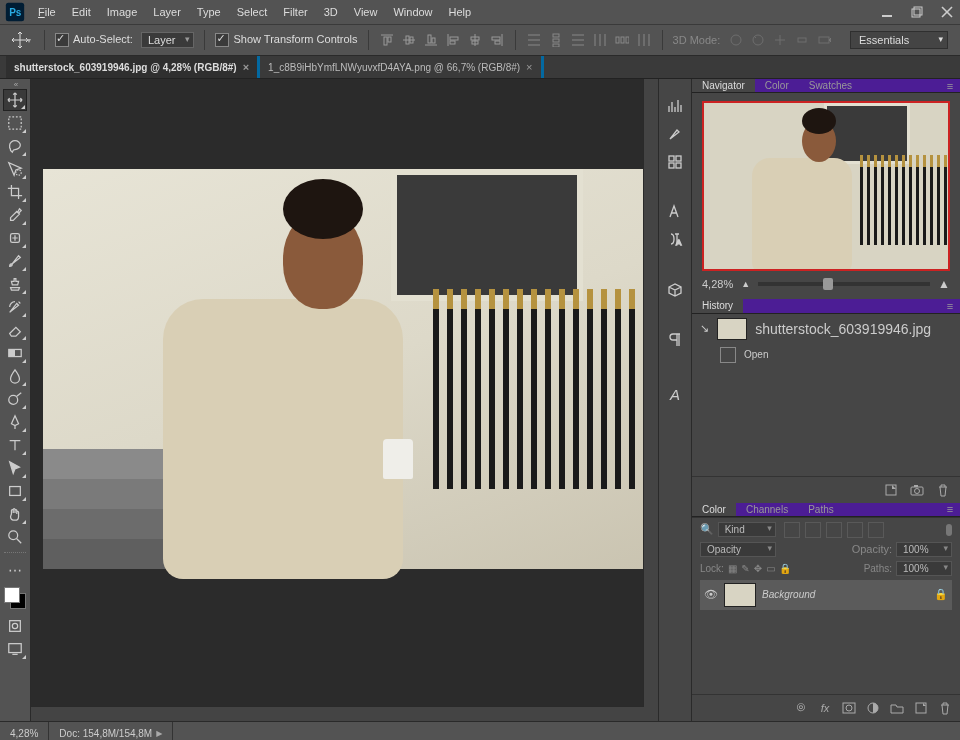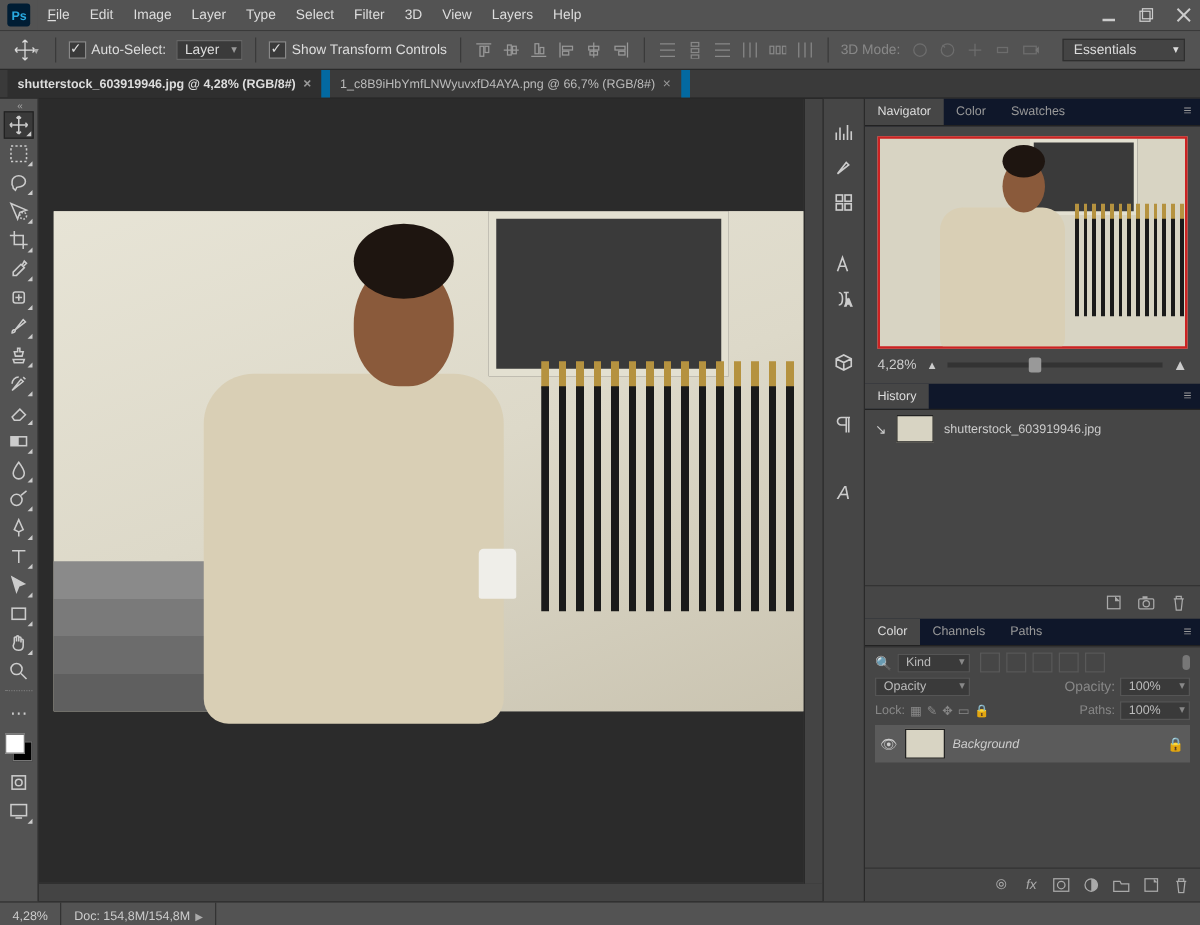--- a/index.html
+++ b/index.html
@@ -20,21 +20,21 @@
   .opt-select{background:#3a3a3a;border:1px solid #666;padding:1px 18px 1px 6px;font-size:11px;color:#ddd;position:relative}
   .opt-select:after{content:"▾";position:absolute;right:4px;top:1px;font-size:9px;color:#999}
   .opt-sep{width:1px;height:20px;background:#3a3a3a;margin:0 2px}
   .align-icons{display:flex;gap:6px}
   .aicon{width:16px;height:16px;display:flex;align-items:center;justify-content:center}
   .aicon svg{stroke:#999;fill:none}
   .workspace-dd{margin-left:auto;margin-right:4px;background:#444;border:1px solid #2f2f2f;padding:2px 18px 2px 8px;position:relative;width:70px;font-size:11px;color:#ddd}
   .workspace-dd:after{content:"▾";position:absolute;right:4px;top:2px;font-size:9px}
   
   .doctabs{height:22px;background:#3a3a3a;display:flex;align-items:stretch;border-bottom:1px solid #222;padding-left:6px}
-  .doctab{display:flex;align-items:center;padding:0 8px;font-size:10px;color:#bbb;border-right:7px solid #0369a1;gap:6px;cursor:default}
+  .doctab{display:flex;align-items:center;padding:0 8px;font-size:10px;color:#bbb;border-right:3px solid #0369a1;gap:6px;cursor:default}
   .doctab.active{background:#2f2f2f;color:#ddd;font-weight:bold}
   .tabclose{font-size:11px;color:#999}
   
   .main{display:flex;height:calc(740px - 24px - 30px - 22px - 22px)}
   
   .toolbox-wrap{width:30px;background:#535353;border-right:1px solid #2a2a2a;padding-top:2px}
   .tb-handle{height:6px;display:flex;justify-content:center;align-items:center;margin-bottom:2px}
   .tb-handle:before{content:"« ";color:#aaa;font-size:8px;letter-spacing:-2px}
   .tool{width:24px;height:22px;margin:1px 3px;display:flex;align-items:center;justify-content:center;position:relative;color:#ddd}
   .tool.sel{background:#3a3a3a;border:1px solid #222;box-sizing:border-box}
@@ -59,21 +59,21 @@
   .person .cup{position:absolute;top:260px;left:240px;width:30px;height:40px;background:#efeee9;border-radius:4px 4px 2px 2px}
   .scroll-h{position:absolute;left:0;right:0;bottom:0;height:14px;background:#444;border-top:1px solid #2a2a2a}
   .scroll-v{position:absolute;top:0;right:0;bottom:14px;width:14px;background:#444;border-left:1px solid #2a2a2a}
   
   .rstrip{width:32px;background:#464646;border-left:1px solid #2a2a2a;padding-top:10px}
   .rstrip .ricon{width:22px;height:22px;margin:6px auto;display:flex;align-items:center;justify-content:center;color:#ccc}
   .rstrip .ricon svg{width:16px;height:16px;stroke:#ccc;fill:none;stroke-width:1.3}
   .rgap{height:16px}
   
   .panels{width:268px;background:#464646;border-left:1px solid #2a2a2a;display:flex;flex-direction:column}
-  .panel-head{height:22px;background:#0f172a;display:flex;align-items:stretch;border-bottom:1px solid #222}
+  .panel-head{height:22px;background:#4c1d95;display:flex;align-items:stretch;border-bottom:1px solid #222}
   .ptab{padding:0 10px;font-size:10px;color:#999;display:flex;align-items:center;cursor:default}
   .ptab.active{background:#464646;color:#ddd}
   .pmenu{margin-left:auto;width:20px;display:flex;align-items:center;justify-content:center;color:#999}
   
   .nav-body{padding:8px 10px}
   .nav-thumb{width:244px;height:166px;border:2px solid #c22;position:relative;background:#d8d4c3;overflow:hidden}
   .nav-zoom{display:flex;align-items:center;gap:8px;margin-top:6px}
   .nav-zoom .track{flex:1;height:4px;background:#333;position:relative}
   .nav-zoom .track:before{content:"";position:absolute;left:38%;top:-4px;width:10px;height:12px;background:#999;border-radius:2px}
   
@@ -119,21 +119,21 @@
   <div class="menus">
     <span class="menu"><u>F</u>ile</span>
     <span class="menu">Edit</span>
     <span class="menu">Image</span>
     <span class="menu">Layer</span>
     <span class="menu">Type</span>
     <span class="menu">Select</span>
     <span class="menu">Filter</span>
     <span class="menu">3D</span>
     <span class="menu">View</span>
-    <span class="menu">Layers</span>
+    <span class="menu">Window</span>
     <span class="menu">Help</span>
   </div>
   <div class="winbtns">
     <span class="winbtn">
         <svg width="12" height="12">
           <line x1="1" y1="10" x2="11" y2="10" stroke="#ccc" stroke-width="2"></line>
         </svg>
       </span>
     <span class="winbtn">
         <svg width="12" height="12">
@@ -541,22 +541,26 @@
     </div>
 
     <div class="panel-head">
       <span class="ptab active">History</span>
       <span class="pmenu">≡</span>
     </div>
     <div class="hist-body">
       <div class="hist-doc">
         <span style="color:#ccc">↘</span>
         <span class="hist-thumb"></span>
-        <span style="font-size:10px">shutterstock_603919946.jpg</span>
-      </div>
+        <span style="font-size:14px">shutterstock_603919946.jpg</span>
+      </div>
+      <div class="hist-row">
+          <span class="hist-icon"></span>
+          <span>Open</span>
+        </div>
       <div style="height:110px"></div>
       <div class="hist-foot">
         <span>
             <svg width="14" height="14">
               <rect x="2" y="2" width="10" height="10" fill="none" stroke="#aaa"></rect>
               <path d="M8 2l4 4H8z" fill="#aaa"></path>
             </svg>
           </span>
         <span>
             <svg width="14" height="14">

